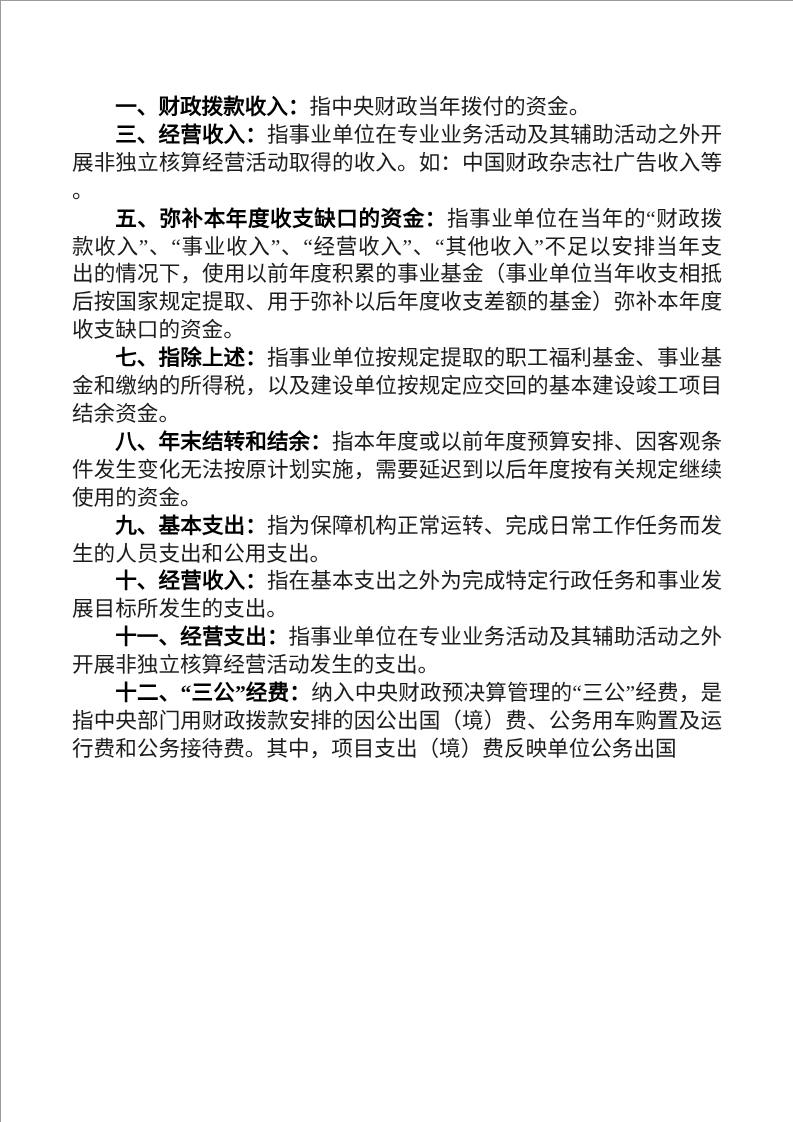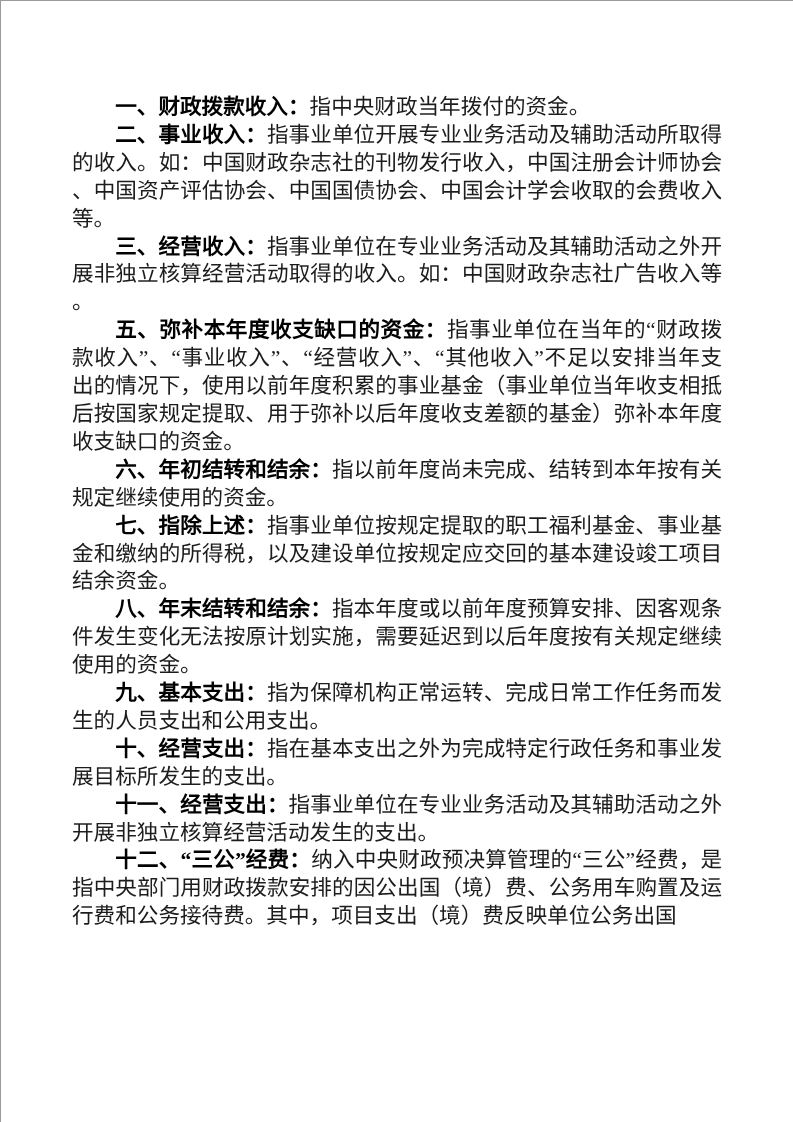--- a/index.html
+++ b/index.html
@@ -46,35 +46,33 @@
   }
 </style>
 </head>
 <body>
 
 <div class="page">
   <div class="content">
 
     <p><b>一、财政拨款收入：</b><span>指中央财政当年拨付的资金。</span></p>
 
-    <p><b>二、事业收入：</b><span>指事业单位开展专业业务活动及辅助活动所取得的收入。如：中国财政杂志社的刊物发行收入，中国注册会计师协会、中国资产评估协会、中国国债协会、中国会计学会收取的会费收入等。</span></p>
 
     <p><b>三、经营收入：</b><span>指事业单位在专业业务活动及其辅助活动之外开展非独立核算经营活动取得的收入。如：中国财政杂志社广告收入等。</span></p>
 
 
     <p><b>五、弥补本年度收支缺口的资金：</b><span>指事业单位在当年的“财政拨款收入”、“事业收入”、“经营收入”、“其他收入”不足以安排当年支出的情况下，使用以前年度积累的事业基金（事业单位当年收支相抵后按国家规定提取、用于弥补以后年度收支差额的基金）弥补本年度收支缺口的资金。</span></p>
 
-    <p><b>六、年初结转和结余：</b><span>指以前年度尚未完成、结转到本年按有关规定继续使用的资金。</span></p>
 
     <p><b>七、指除上述：</b><span>指事业单位按规定提取的职工福利基金、事业基金和缴纳的所得税，以及建设单位按规定应交回的基本建设竣工项目结余资金。</span></p>
 
     <p><b>八、年末结转和结余：</b><span>指本年度或以前年度预算安排、因客观条件发生变化无法按原计划实施，需要延迟到以后年度按有关规定继续使用的资金。</span></p>
 
     <p><b>九、基本支出：</b><span>指为保障机构正常运转、完成日常工作任务而发生的人员支出和公用支出。</span></p>
 
-    <p><b>十、经营支出：</b><span>指在基本支出之外为完成特定行政任务和事业发展目标所发生的支出。</span></p>
+    <p><b>十、经营收入：</b><span>指在基本支出之外为完成特定行政任务和事业发展目标所发生的支出。</span></p>
 
     <p><b>十一、经营支出：</b><span>指事业单位在专业业务活动及其辅助活动之外开展非独立核算经营活动发生的支出。</span></p>
 
     <p><b>十二、“三公”经费：</b><span>纳入中央财政预决算管理的“三公”经费，是指中央部门用财政拨款安排的因公出国（境）费、公务用车购置及运行费和公务接待费。其中，项目支出（境）费反映单位公务出国</span></p>
 
   </div>
 </div>
 
 </body></html>

